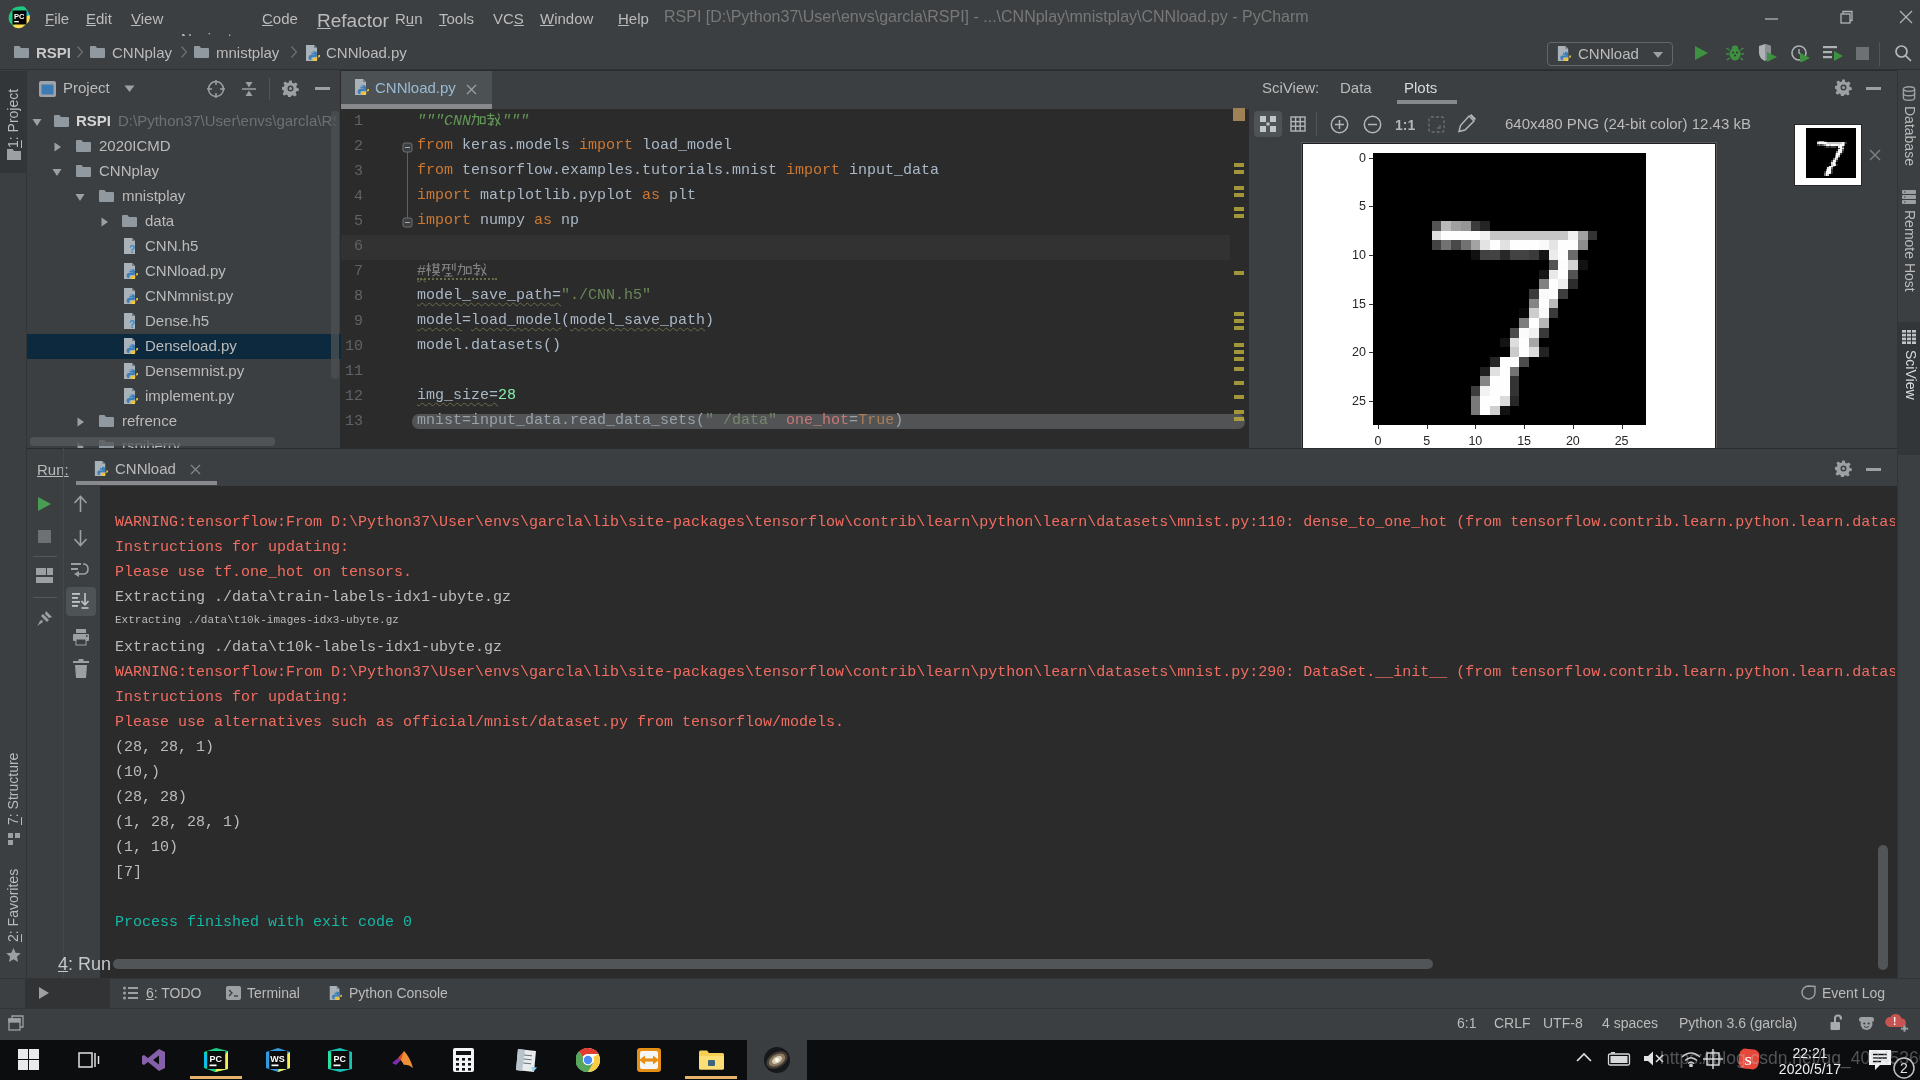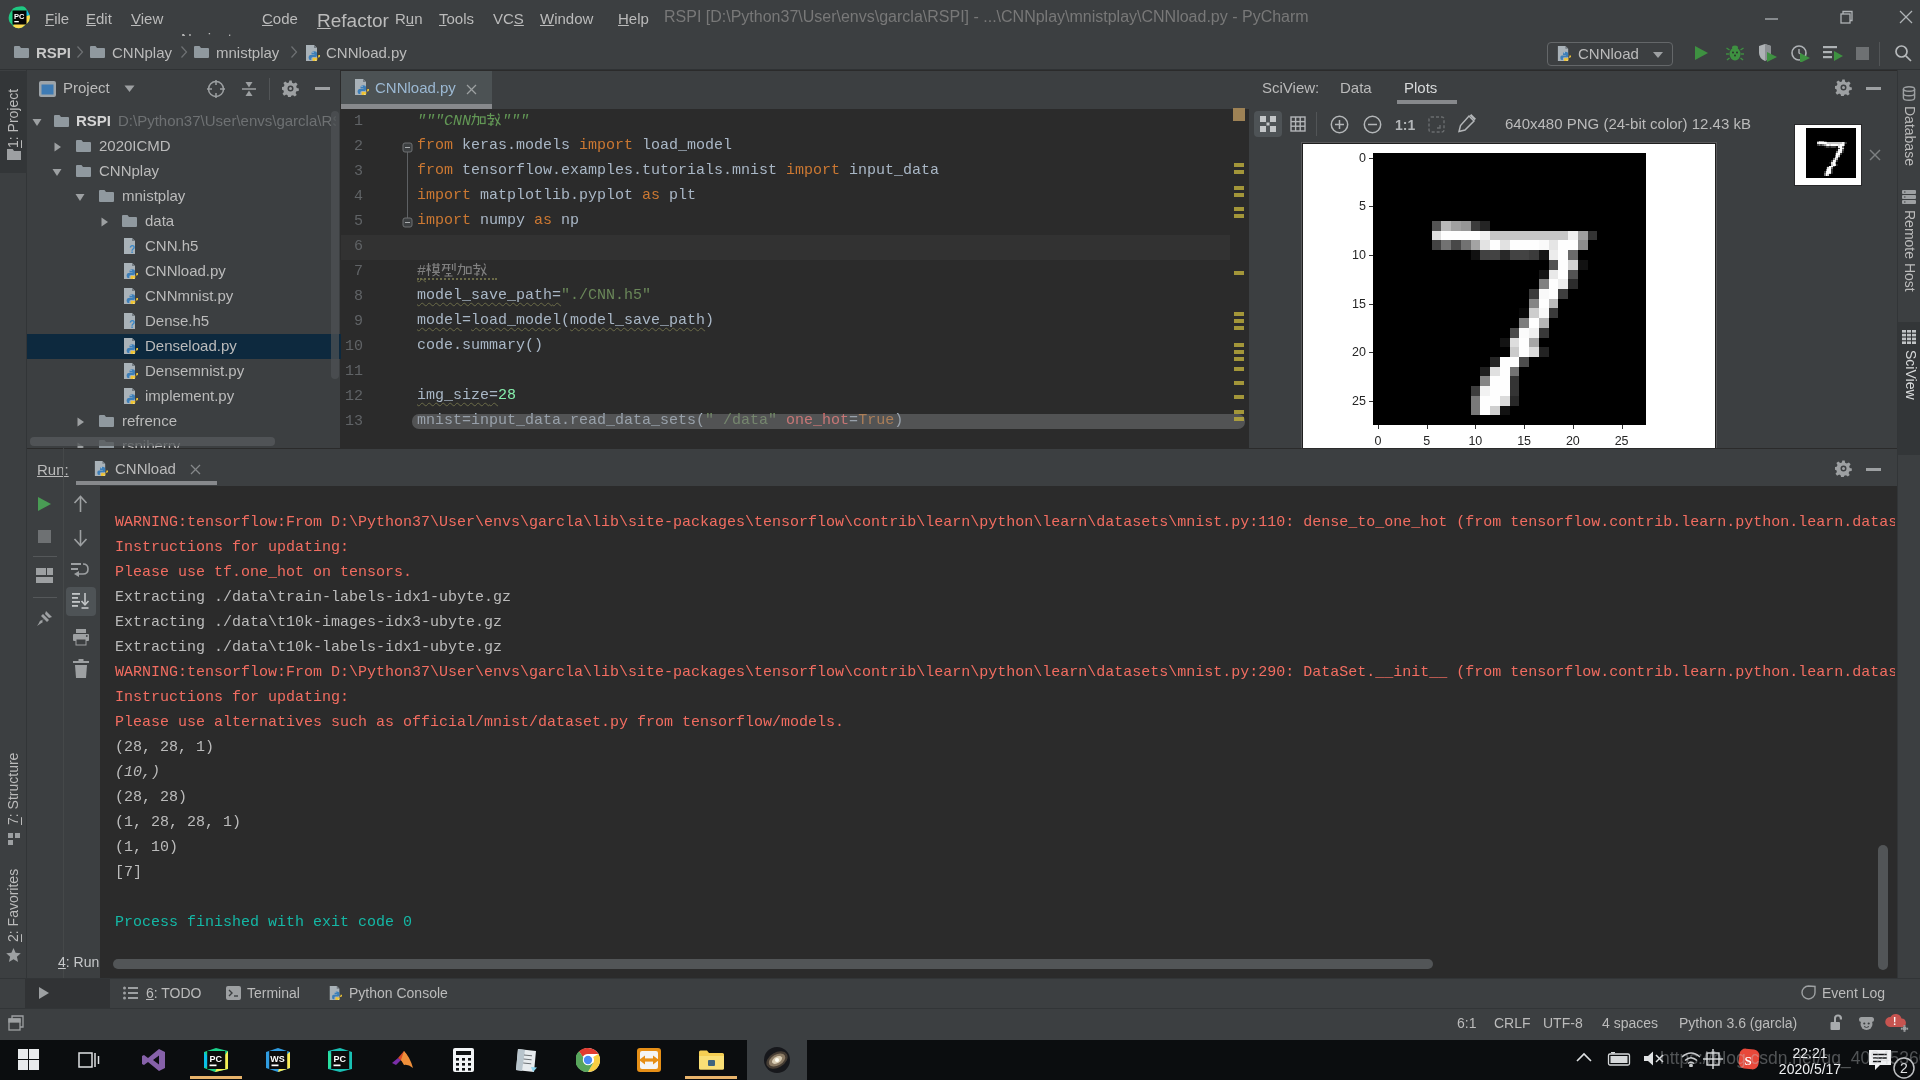--- a/index.html
+++ b/index.html
@@ -407,21 +407,21 @@
             <path d="M4,1 L4,6"></path>
             <path d="M1,6.5 L7,6.5 L5.5,9.5 L7,9.5"></path>
             <path d="M1.5,12 L7,12 M4.5,9 L4.5,14"></path>
             <path d="M8.5,5.5 Q10.5,10 14,13 M13,4.5 L9.5,14"></path>
             <path d="M11.5,1.5 L13,3.5"></path>
           </g>
         </svg></span></div>
 <div class="abs" style="left:417px;top:268px;width:80px;height:12px;border-bottom:2px dotted #6b6b48;"></div>
 <div class="abs" style="left:417px;top:287px;white-space:pre;font-family:'Liberation Mono',monospace;font-size:15px;"><span style="color:#a9b7c6;text-decoration:underline wavy #6b6b48 1px;text-underline-offset:3px;">model_save_path</span><span style="color:#a9b7c6;text-decoration:underline wavy #6b6b48 1px;text-underline-offset:3px;">=</span><span style="color:#6a8759;">"./CNN.h5"</span></div>
 <div class="abs" style="left:417px;top:312px;white-space:pre;font-family:'Liberation Mono',monospace;font-size:15px;"><span style="color:#a9b7c6;text-decoration:underline wavy #6b6b48 1px;text-underline-offset:3px;">model</span><span style="color:#a9b7c6;">=</span><span style="color:#a9b7c6;text-decoration:underline wavy #6b6b48 1px;text-underline-offset:3px;">load_model</span><span style="color:#a9b7c6;">(</span><span style="color:#a9b7c6;text-decoration:underline wavy #6b6b48 1px;text-underline-offset:3px;">model_save_path</span><span style="color:#a9b7c6;">)</span></div>
-<div class="abs" style="left:417px;top:337px;white-space:pre;font-family:'Liberation Mono',monospace;font-size:15px;"><span style="color:#a9b7c6;">code.summary()</span></div>
+<div class="abs" style="left:417px;top:337px;white-space:pre;font-family:'Liberation Mono',monospace;font-size:15px;"><span style="color:#a9b7c6;">model.datasets()</span></div>
 <div class="abs" style="left:417px;top:387px;white-space:pre;font-family:'Liberation Mono',monospace;font-size:15px;"><span style="color:#a9b7c6;text-decoration:underline wavy #6b6b48 1px;text-underline-offset:3px;">img_size</span><span style="color:#a9b7c6;text-decoration:underline wavy #6b6b48 1px;text-underline-offset:3px;">=</span><span style="color:#86efac;">28</span></div>
 <div class="abs" style="left:417px;top:412px;white-space:pre;font-family:'Liberation Mono',monospace;font-size:15px;"><span style="color:#a9b7c6;">mnist</span><span style="color:#a9b7c6;">=</span><span style="color:#a9b7c6;">input_data.read_data_sets(</span><span style="color:#6a8759;">" /data"</span><span style="color:#ff6b68;"> one_hot</span><span style="color:#a9b7c6;">=</span><span style="color:#cc7832;">True</span><span style="color:#a9b7c6;">)</span></div>
 <div class="abs" style="left:412px;top:414px;width:833px;height:15px;background:rgba(130,133,135,0.45);border-radius:7px;"></div>
 <div class="abs" style="left:1233px;top:108px;width:12px;height:13px;background:#9e8255;"></div>
 <div class="abs" style="left:1234px;top:163px;width:10px;height:4px;background:#b9a93c;opacity:0.85;"></div>
 <div class="abs" style="left:1234px;top:170px;width:10px;height:4px;background:#b9a93c;opacity:0.85;"></div>
 <div class="abs" style="left:1234px;top:186px;width:10px;height:4px;background:#b9a93c;opacity:0.85;"></div>
 <div class="abs" style="left:1234px;top:193px;width:10px;height:4px;background:#b9a93c;opacity:0.85;"></div>
 <div class="abs" style="left:1234px;top:207px;width:10px;height:4px;background:#b9a93c;opacity:0.85;"></div>
 <div class="abs" style="left:1234px;top:214px;width:10px;height:4px;background:#b9a93c;opacity:0.85;"></div>
@@ -830,40 +830,40 @@
     </svg>
 <svg class="abs" style="left:73px;top:659px" width="16" height="19" viewBox="0 0 16 19" fill="#9da0a2">
       <rect x="0" y="2" width="16" height="2"></rect>
       <rect x="5.5" y="0" width="5" height="2"></rect>
       <path d="M2,6 L14,6 L13,19 L3,19 Z"></path>
     </svg>
 <div class="abs" style="left:115px;top:514px;white-space:pre;color:#f26d61;font-family:'Liberation Mono',monospace;font-size:15px;width:1780px;overflow:hidden;">WARNING:tensorflow:From D:\Python37\User\envs\garcla\lib\site-packages\tensorflow\contrib\learn\python\learn\datasets\mnist.py:110: dense_to_one_hot (from tensorflow.contrib.learn.python.learn.datas</div>
 <div class="abs" style="left:115px;top:539px;white-space:pre;color:#f26d61;font-family:'Liberation Mono',monospace;font-size:15px;width:1780px;overflow:hidden;">Instructions for updating:</div>
 <div class="abs" style="left:115px;top:564px;white-space:pre;color:#f26d61;font-family:'Liberation Mono',monospace;font-size:15px;width:1780px;overflow:hidden;">Please use tf.one_hot on tensors.</div>
 <div class="abs" style="left:115px;top:589px;white-space:pre;color:#bbbbbb;font-family:'Liberation Mono',monospace;font-size:15px;width:1780px;overflow:hidden;">Extracting ./data\train-labels-idx1-ubyte.gz</div>
-<div class="abs" style="left:115px;top:614px;white-space:pre;color:#bbbbbb;font-family:'Liberation Mono',monospace;font-size:15px;width:1780px;overflow:hidden;">Extracting ./data\t10k-images-idx3-ubyte.gz</div>
+<div class="abs" style="left:115px;top:614px;white-space:pre;color:#bbbbbb;font-family:'Liberation Mono',monospace;font-size:11px;width:1780px;overflow:hidden;">Extracting ./data\t10k-images-idx3-ubyte.gz</div>
 <div class="abs" style="left:115px;top:639px;white-space:pre;color:#bbbbbb;font-family:'Liberation Mono',monospace;font-size:15px;width:1780px;overflow:hidden;">Extracting ./data\t10k-labels-idx1-ubyte.gz</div>
 <div class="abs" style="left:115px;top:664px;white-space:pre;color:#f26d61;font-family:'Liberation Mono',monospace;font-size:15px;width:1780px;overflow:hidden;">WARNING:tensorflow:From D:\Python37\User\envs\garcla\lib\site-packages\tensorflow\contrib\learn\python\learn\datasets\mnist.py:290: DataSet.__init__ (from tensorflow.contrib.learn.python.learn.datas</div>
 <div class="abs" style="left:115px;top:689px;white-space:pre;color:#f26d61;font-family:'Liberation Mono',monospace;font-size:15px;width:1780px;overflow:hidden;">Instructions for updating:</div>
 <div class="abs" style="left:115px;top:714px;white-space:pre;color:#f26d61;font-family:'Liberation Mono',monospace;font-size:15px;width:1780px;overflow:hidden;">Please use alternatives such as official/mnist/dataset.py from tensorflow/models.</div>
 <div class="abs" style="left:115px;top:739px;white-space:pre;color:#bbbbbb;font-family:'Liberation Mono',monospace;font-size:15px;width:1780px;overflow:hidden;">(28, 28, 1)</div>
-<div class="abs" style="left:115px;top:764px;white-space:pre;color:#bbbbbb;font-family:'Liberation Mono',monospace;font-size:15px;width:1780px;overflow:hidden;font-style:italic;">(10,)</div>
+<div class="abs" style="left:115px;top:764px;white-space:pre;color:#bbbbbb;font-family:'Liberation Mono',monospace;font-size:15px;width:1780px;overflow:hidden;">(10,)</div>
 <div class="abs" style="left:115px;top:789px;white-space:pre;color:#bbbbbb;font-family:'Liberation Mono',monospace;font-size:15px;width:1780px;overflow:hidden;">(28, 28)</div>
 <div class="abs" style="left:115px;top:814px;white-space:pre;color:#bbbbbb;font-family:'Liberation Mono',monospace;font-size:15px;width:1780px;overflow:hidden;">(1, 28, 28, 1)</div>
 <div class="abs" style="left:115px;top:839px;white-space:pre;color:#bbbbbb;font-family:'Liberation Mono',monospace;font-size:15px;width:1780px;overflow:hidden;">(1, 10)</div>
 <div class="abs" style="left:115px;top:864px;white-space:pre;color:#bbbbbb;font-family:'Liberation Mono',monospace;font-size:15px;width:1780px;overflow:hidden;">[7]</div>
 <div class="abs" style="left:115px;top:914px;white-space:pre;color:#14b8a6;font-family:'Liberation Mono',monospace;font-size:15px;width:1780px;overflow:hidden;">Process finished with exit code 0</div>
 <div class="abs" style="left:113px;top:959px;width:1320px;height:10px;background:#595d5f;border-radius:5px;opacity:0.85;"></div>
 <div class="abs" style="left:1878px;top:845px;width:10px;height:125px;background:#595d5f;border-radius:5px;opacity:0.85;"></div>
 <div class="abs" style="left:0;top:978px;width:1920px;height:30px;background:#3c3f41;border-top:1px solid #323537;"></div>
 <div class="abs" style="left:25px;top:979px;width:85px;height:29px;background:#313335;"></div>
 <svg class="abs" style="left:38px;top:986px" width="12" height="14" viewBox="0 0 12 14">
       <polygon points="1,1 11,7 1,13" fill="#9da0a2"></polygon>
     </svg>
-<div class="abs" style="left:58px;top:954px;color:#c6c8ca;font-size:14px;"><span style="text-decoration:underline">4</span>: Run</div>
+<div class="abs" style="left:58px;top:954px;color:#c6c8ca;font-size:18px;"><span style="text-decoration:underline">4</span>: Run</div>
 <svg class="abs" style="left:123px;top:986px" width="15" height="14" viewBox="0 0 15 14" fill="#9da0a2">
       <circle cx="1.5" cy="2" r="1.5"></circle>
       <circle cx="1.5" cy="7" r="1.5"></circle>
       <circle cx="1.5" cy="12" r="1.5"></circle>
       <rect x="5" y="1" width="10" height="2"></rect>
       <rect x="5" y="6" width="10" height="2"></rect>
       <rect x="5" y="11" width="10" height="2"></rect>
     </svg>
 <div class="abs" style="left:146px;top:985px;color:#bbbbbb;font-size:14px;"><span style="text-decoration:underline">6</span>: TODO</div>
 <svg class="abs" style="left:226px;top:986px" width="15" height="14" viewBox="0 0 15 14">

